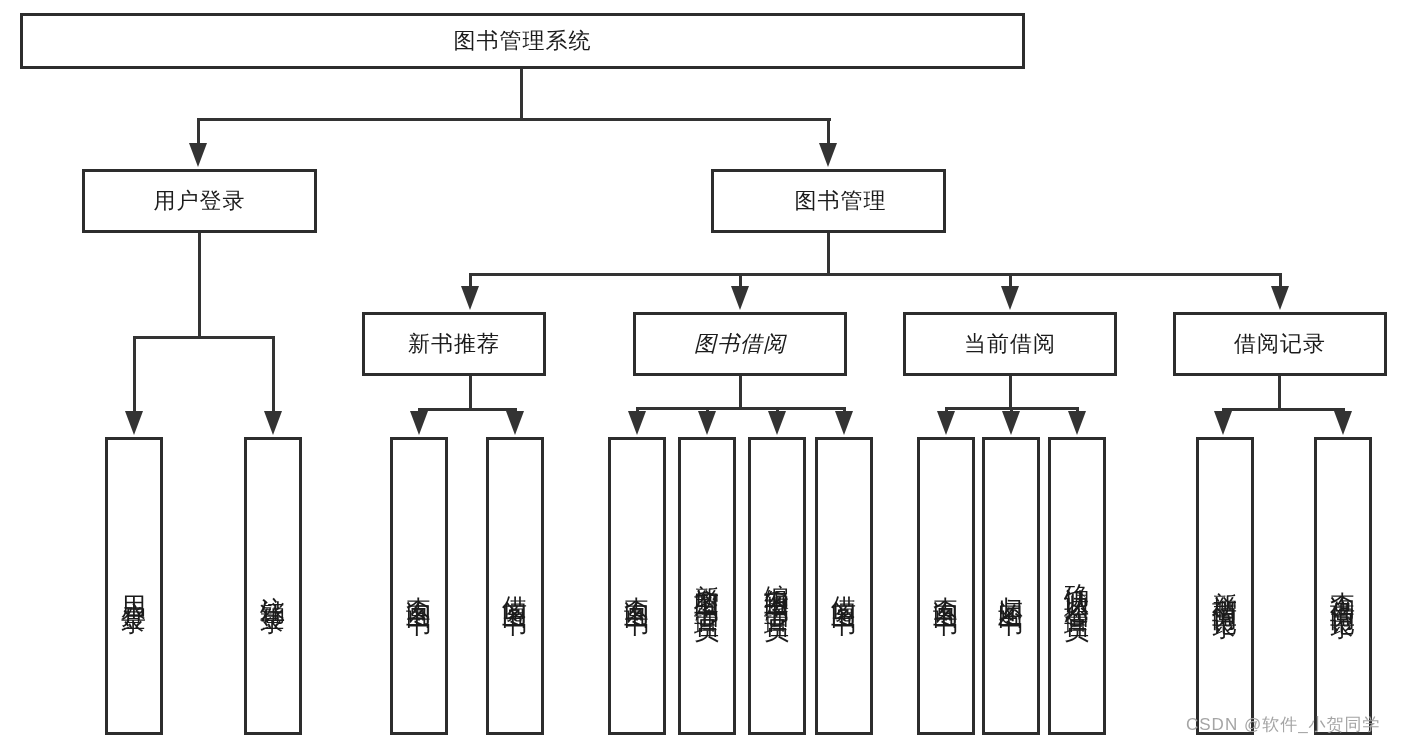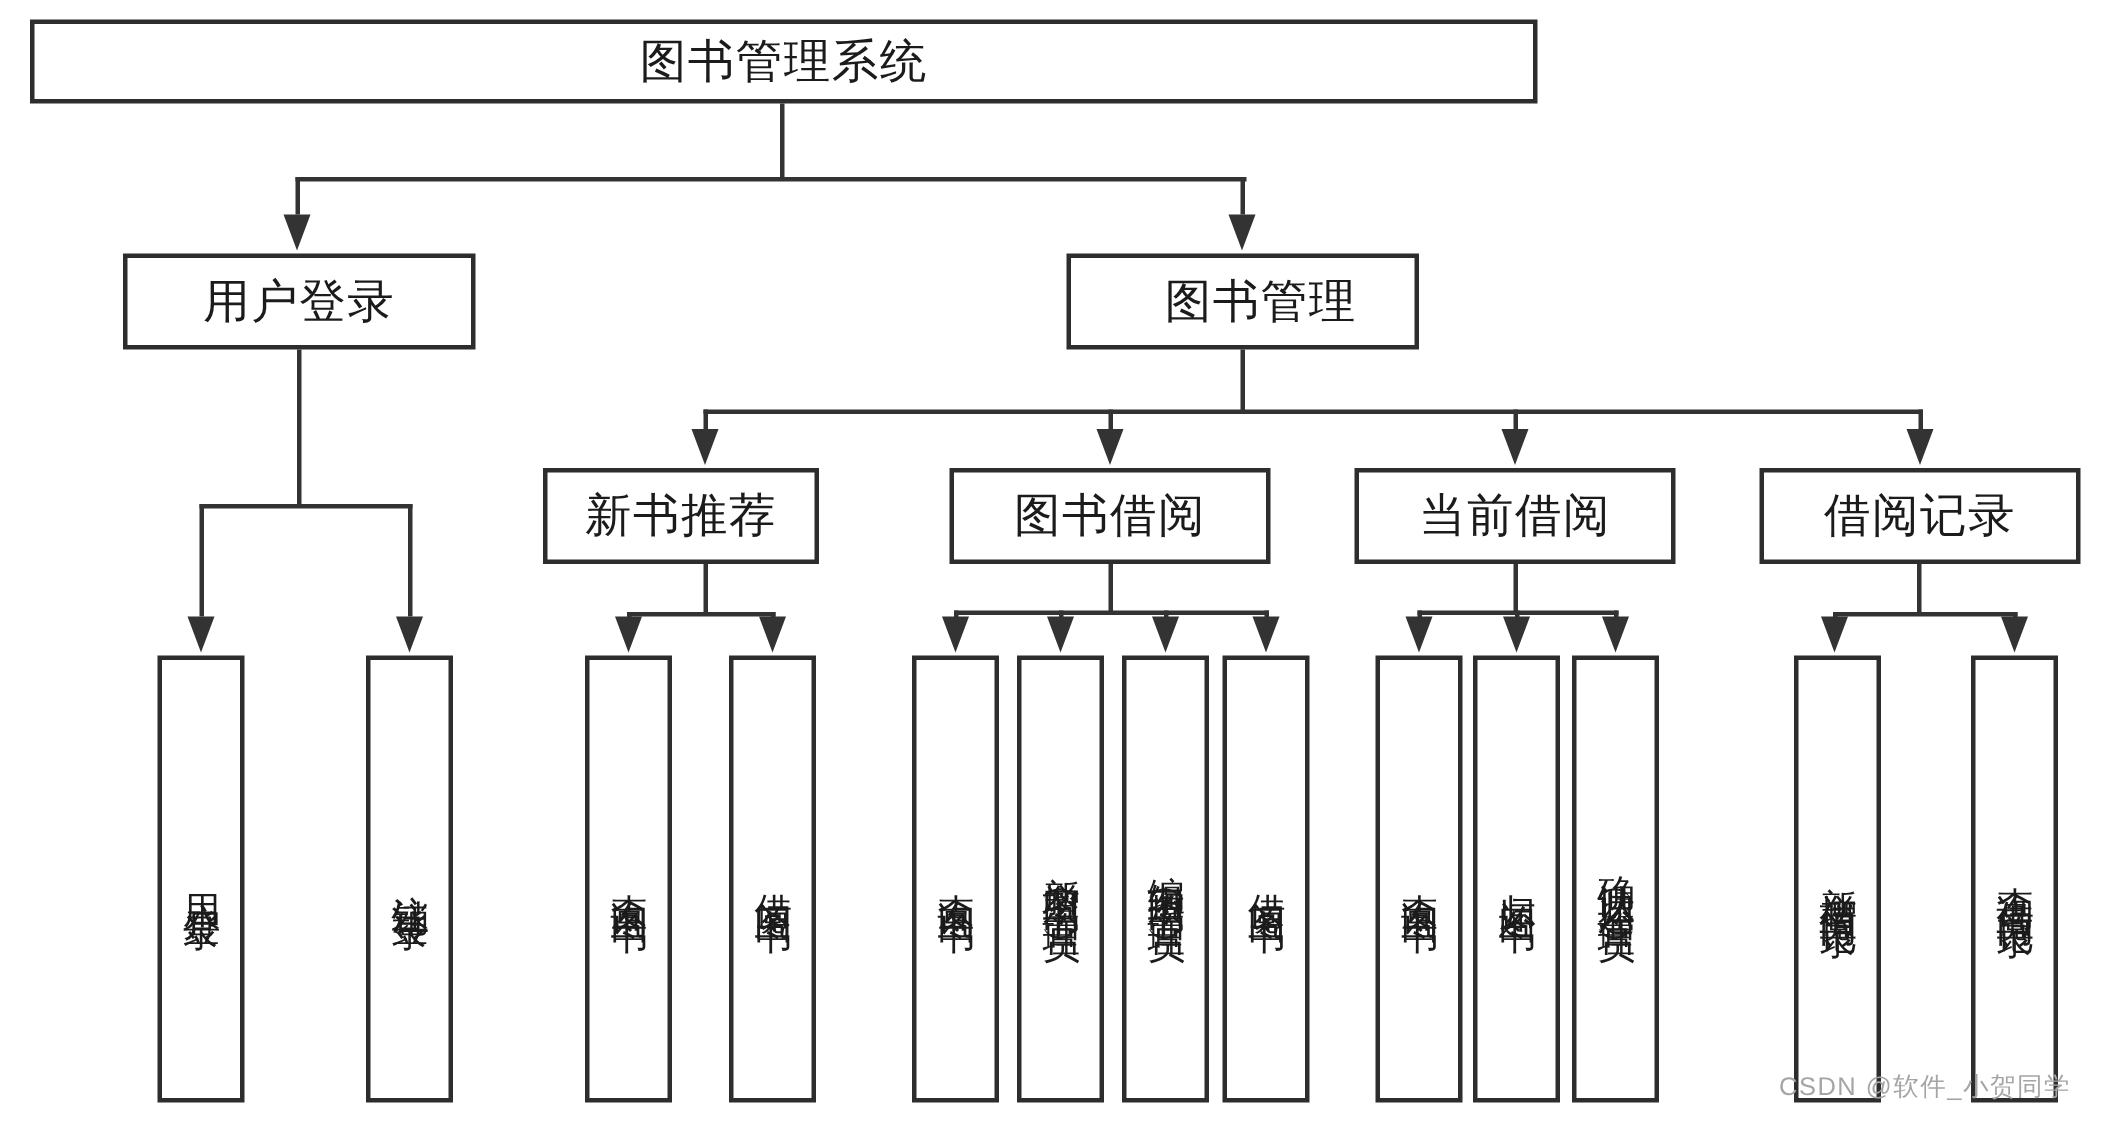--- a/index.html
+++ b/index.html
@@ -11,21 +11,21 @@
     overflow:hidden;
   }
   .box{
     position:absolute;
     box-sizing:border-box;
     border:3px solid #2d2d2d;
     background:#ffffff;
     display:flex;
     align-items:center;
     justify-content:center;
-    font-size:31px;
+    font-size:22px;
     color:#1b1b1b;
     letter-spacing:1px;
     text-align:center;
     line-height:1.2;
   }
   .vbox{
     writing-mode:vertical-rl;
     text-orientation:mixed;
     letter-spacing:5px;
     font-size:25px;
@@ -78,21 +78,21 @@
   <div class="vline" style="left:469px;top:273px;height:13px;"></div>
   <div class="tri" style="left:461px;top:286px;"></div>
   <div class="vline" style="left:739px;top:273px;height:13px;"></div>
   <div class="tri" style="left:731px;top:286px;"></div>
   <div class="vline" style="left:1009px;top:273px;height:13px;"></div>
   <div class="tri" style="left:1001px;top:286px;"></div>
   <div class="vline" style="left:1279px;top:273px;height:13px;"></div>
   <div class="tri" style="left:1271px;top:286px;"></div>
 
   <div class="box" style="left:362px;top:312px;width:184px;height:64px;">新书推荐</div>
-  <div class="box" style="left:633px;top:312px;width:214px;height:64px;">图书借阅</div>
+  <div class="box" style="left:633px;top:312px;width:214px;height:64px;font-style:italic;">图书借阅</div>
   <div class="box" style="left:1173px;top:312px;width:214px;height:64px;">借阅记录</div>
   <div class="box" style="left:903px;top:312px;width:214px;height:64px;">当前借阅</div>
 
   <div class="vline" style="left:469px;top:376px;height:34px;"></div>
   <div class="hline" style="left:418px;top:408px;width:99px;"></div>
   <div class="vline" style="left:418px;top:408px;height:5px;"></div>
   <div class="tri" style="left:410px;top:411px;"></div>
   <div class="vline" style="left:514px;top:408px;height:5px;"></div>
   <div class="tri" style="left:506px;top:411px;"></div>
 

